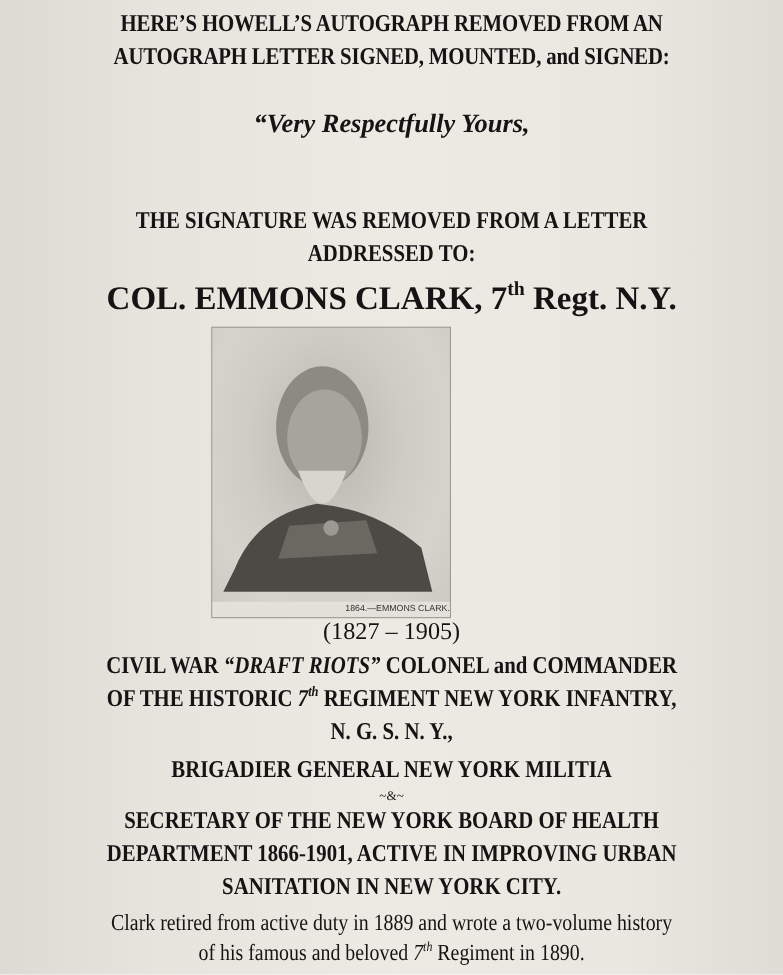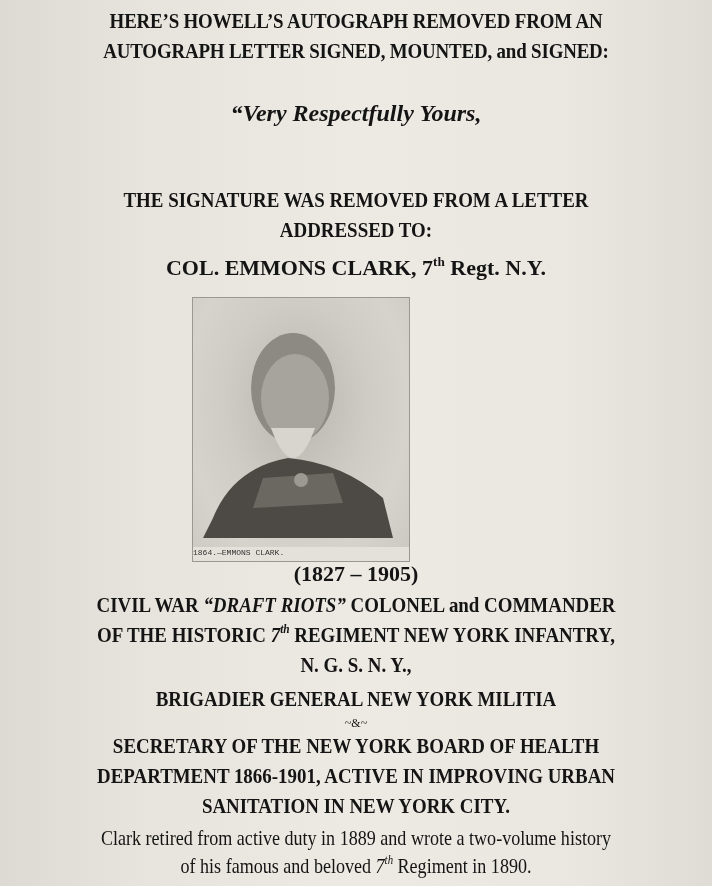--- a/index.html
+++ b/index.html
@@ -27,22 +27,22 @@
       text-align: center;
       white-space: nowrap;
     }
     .bold { font-weight: bold; }
     .condensed { transform: scaleX(0.86); transform-origin: center; }
     .italic { font-style: italic; }
 
     .h1 { font-size: 22px; letter-spacing: -0.2px; }
     .quote { font-size: 24px; font-weight: bold; font-style: italic; }
     .h2 { font-size: 22px; }
-    .name { font-size: 22px; font-weight: bold; }
-    .dates { font-size: 22px; font-weight: bold; }
+    .name { font-size: 30px; font-weight: bold; }
+    .dates { font-size: 22px; font-weight: normal; }
     .body-b { font-size: 22px; font-weight: bold; }
     .amp { font-size: 12px; }
     .plain { font-size: 21px; }
 
     sup { font-size: 0.6em; line-height: 0; vertical-align: 0.7em; }
 
     .photo {
       position: absolute;
       background: #c9c7c1;
       overflow: hidden;
@@ -53,24 +53,24 @@
       background: radial-gradient(ellipse at 48% 40%, #b8b5ae 0%, #cfccc5 45%, #d6d3cc 70%, #cbc8c1 100%);
     }
     .photo-right {
       left: 412px; top: 297px; width: 117px; height: 263px;
       background: linear-gradient(180deg, #d2cfc8 0%, #c8c5be 50%, #bdbab3 100%);
     }
     .caption {
       position: absolute;
       bottom: 4px;
       left: 0; right: 0;
-      text-align: left;
+      text-align: right;
       font-size: 8px;
       color: #333;
-      font-family: Liberation Mono, monospace;
+      font-family: Liberation Sans, sans-serif;
     }
     .cap-strip {
       position: absolute;
       left: 0; right: 0; bottom: 0; height: 14px;
       background: #e4e1da;
     }
   </style>
 </head>
 <body>
 

